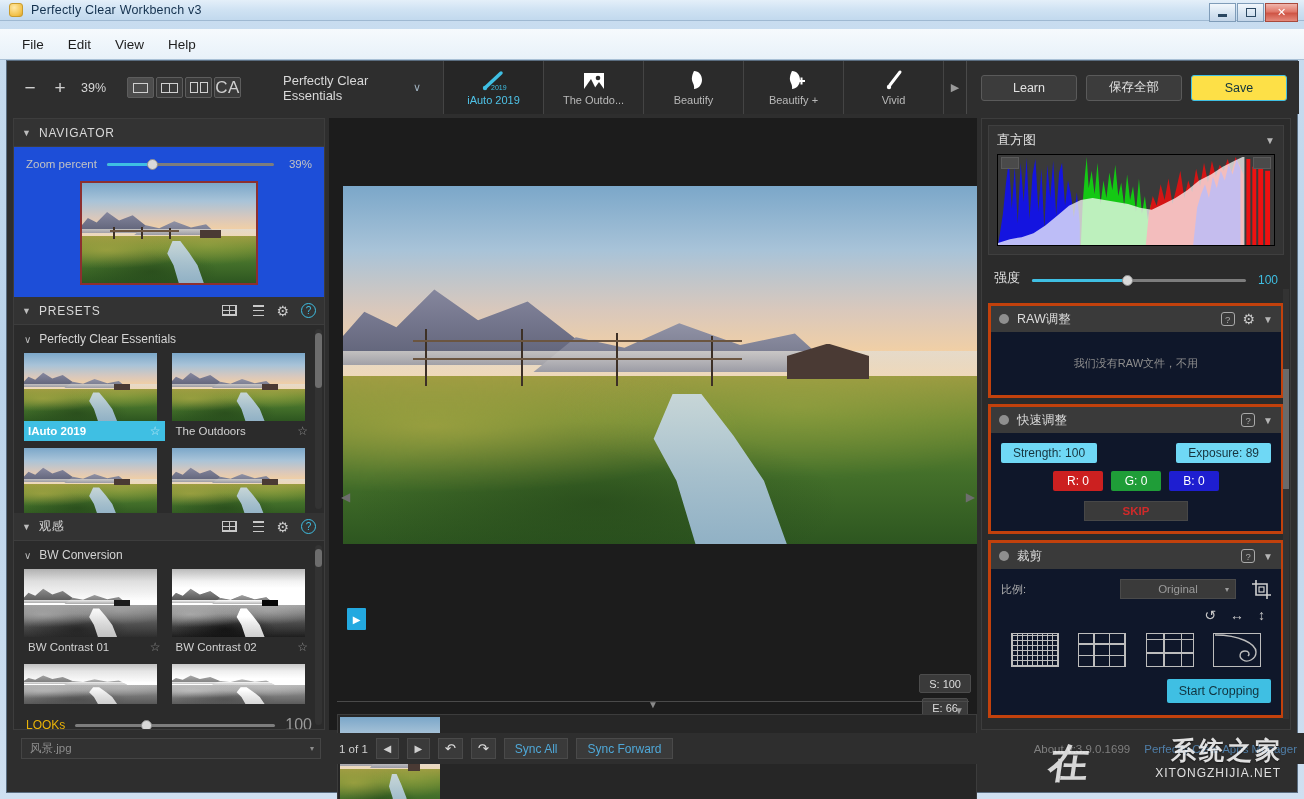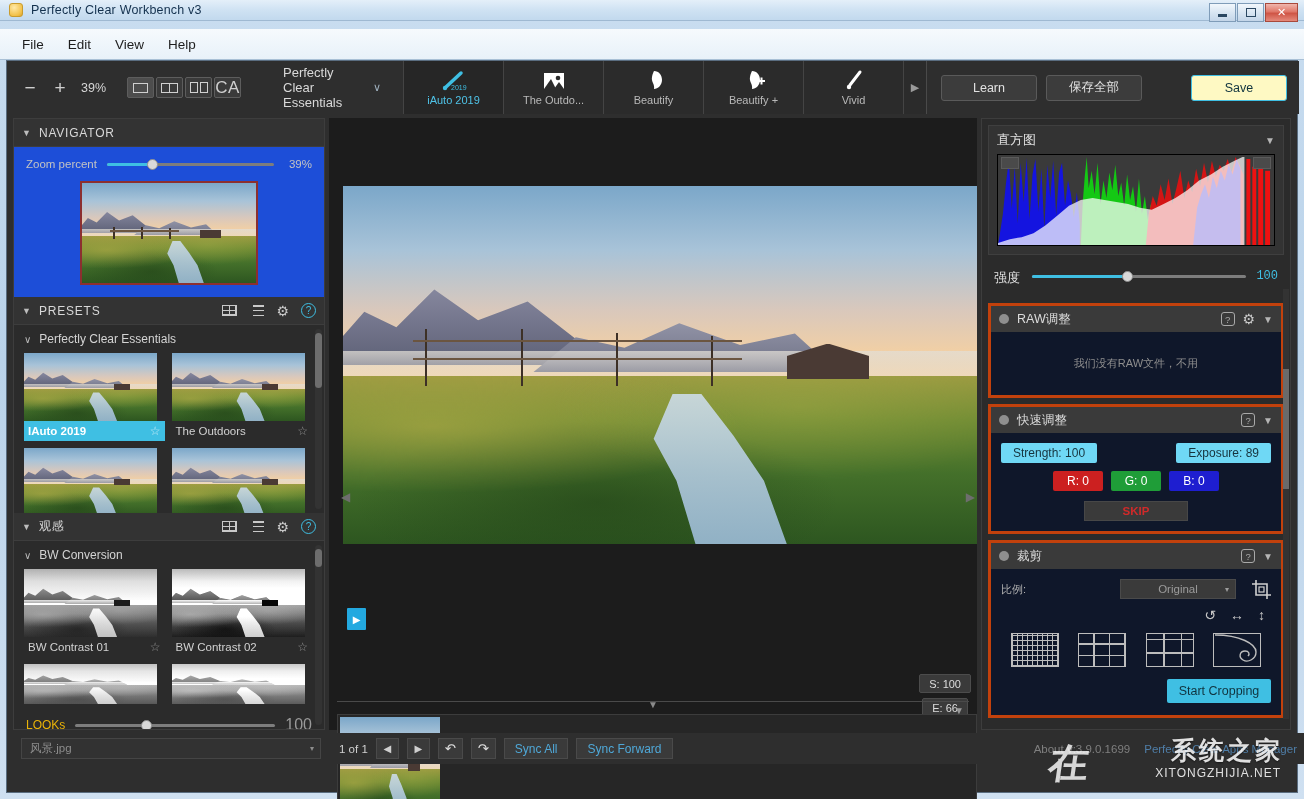--- a/index.html
+++ b/index.html
@@ -94,21 +94,21 @@
   }
   .right-actions {
     margin-left:auto; display:flex; align-items:center; gap:9px; padding-right:12px;
     height:53px; border-left:1px solid #4a4a4a; padding-left:14px;
   }
   .btn {
     height:26px; min-width:96px; border-radius:3px; border:1px solid #5a5a5a;
     background:#3c3c3c; color:#e2e2e2; font-size:12.5px;
     display:flex;align-items:center;justify-content:center;
   }
-  .btn.primary { background:#fef9c3; border-color:#3fbfe3; color:#10343f;margin-left:40px; }
+  .btn.primary { background:#fde047; border-color:#3fbfe3; color:#10343f; }
   
   .leftpanel {
     position:absolute; left:6px; top:57px; width:312px; height:612px;
     background:#2b2b2b; border:1px solid #3d3d3d;
     display:flex; flex-direction:column;
   }
   .sect-head {
     height:28px; background:#333; display:flex; align-items:center;
     padding:0 8px; gap:8px; border-bottom:1px solid #3d3d3d;
   }
@@ -216,21 +216,21 @@
   .hist-head { display:flex; align-items:center; padding:5px 8px; }
   .hist-head .t { color:#e0e0e0; font-size:13px;}
   .hist-head .tri { margin-left:auto; color:#b5b5b5; font-size:10px;}
   .hist-canvas {
     margin:0 8px 8px 8px; height:92px; background:#3a3a3a;
     border:1px solid #000; position:relative; overflow:hidden;
   }
   .hist-canvas .corner {
     position:absolute; width:18px;height:12px; background:#4a4a4a; border:1px solid #5a5a5a; top:2px;
   }
-  .strength-row { display:flex; align-items:flex-start; gap:4px; padding:8px 12px 10px 12px;font-family:Liberation Mono, monospace;}
+  .strength-row { display:flex; align-items:flex-end; gap:4px; padding:8px 12px 10px 12px;}
   .strength-row .lbl { color:#e2e2e2; font-size:13px; width:34px;}
   .strength-row .val { color:#3fbfe3; font-size:12px; width:28px; text-align:right;}
   .acc {
     margin:6px; background:#0f172a; border:3px solid #c2410c;
   }
   .acc-head {
     height:26px; background:#3a3a3a; display:flex; align-items:center; padding:0 8px; gap:8px;
   }
   .dot { width:10px;height:10px;border-radius:50%; background:#8f8f8f;}
   .acc-head .t { color:#dcdcdc; font-size:12.5px;}

